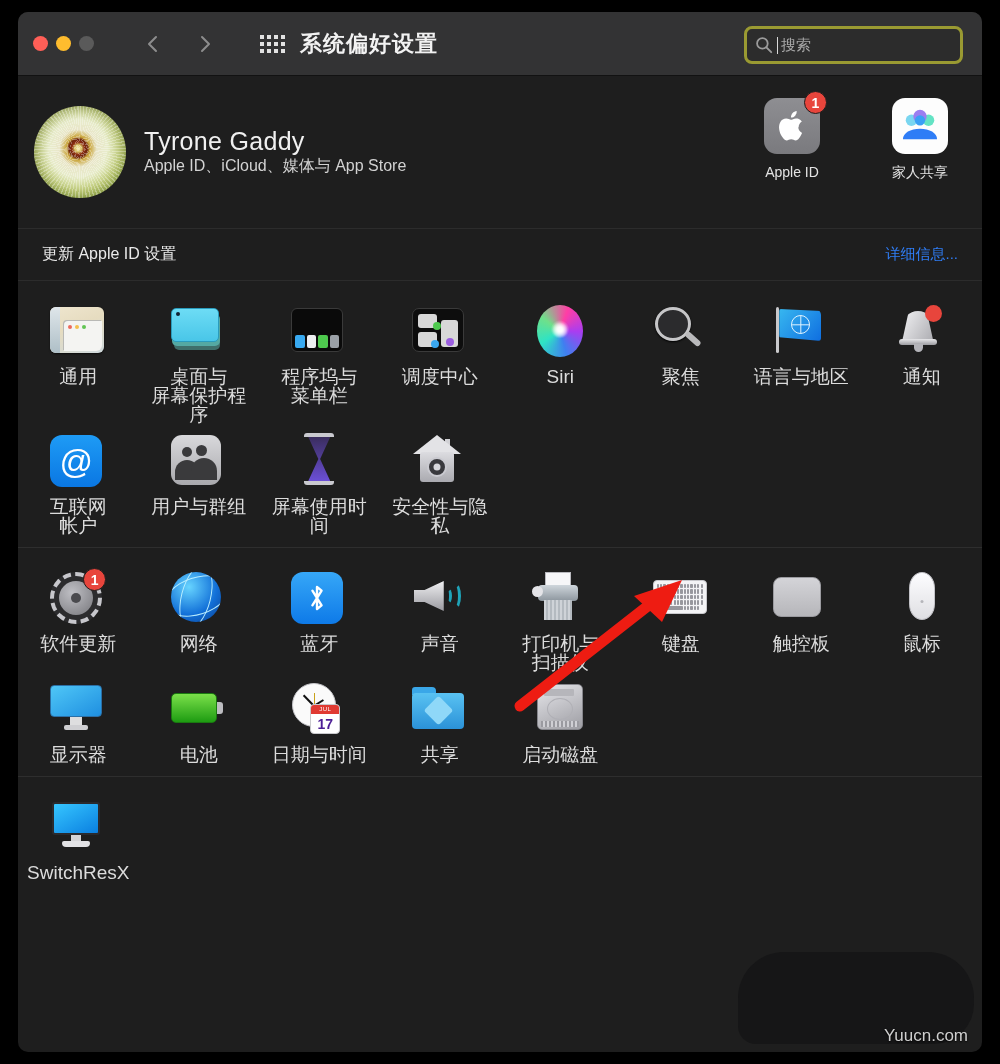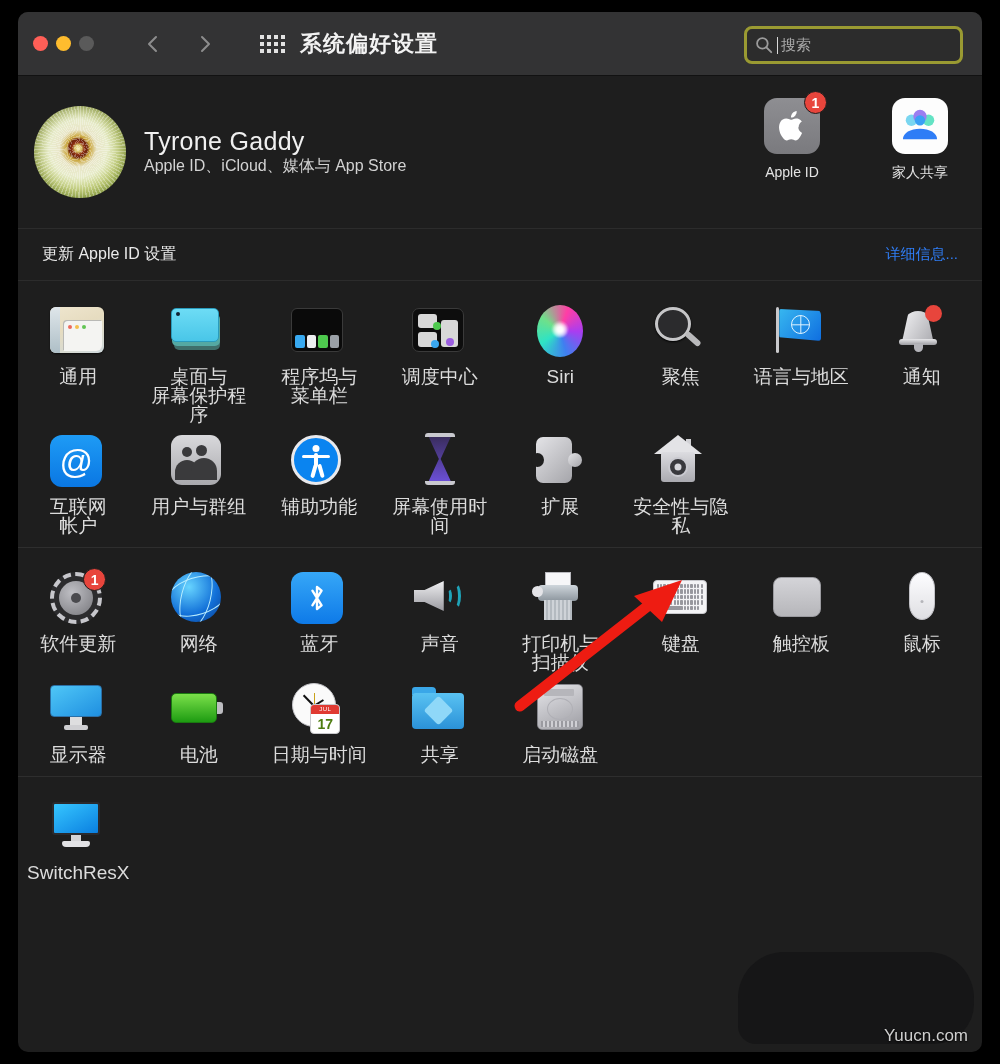--- a/index.html
+++ b/index.html
@@ -306,21 +306,21 @@
     background:#fafafa;border:1.5px solid #c6c6ca;}
   .i-clock .hh{position:absolute;left:22px;top:12px;width:2.4px;height:11px;background:#111;
     transform-origin:bottom center;transform:rotate(58deg);}
   .i-clock .mh{position:absolute;left:22px;top:8px;width:2px;height:15px;background:#111;
     transform-origin:bottom center;transform:rotate(-44deg);}
   .i-clock .sh{position:absolute;left:22.6px;top:10px;width:1px;height:26px;background:#c9a21a;
     transform-origin:top center;}
   .i-clock .cal{position:absolute;left:19px;top:21px;width:30px;height:30px;border-radius:4px;
     background:#fff;border:1px solid #c9c9cd;overflow:hidden;}
   .i-clock .cal .hd{height:9px;background:#e03a32;color:#fff;font-size:6px;text-align:center;line-height:9px;letter-spacing:.4px;}
-  .i-clock .cal .dy{color:#4d7c0f;font-size:14px;font-weight:bold;text-align:center;line-height:20px;}
+  .i-clock .cal .dy{color:#4c1d95;font-size:14px;font-weight:bold;text-align:center;line-height:20px;}
 
   .i-share{width:52px;height:42px;margin-top:7px;position:relative;}
   .i-share .tab{position:absolute;left:0;top:0;width:24px;height:8px;border-radius:3px 4px 0 0;background:#3aa7e8;}
   .i-share .bd{position:absolute;left:0;top:6px;width:52px;height:36px;border-radius:4px;
     background:linear-gradient(#59c2f2,#2b92d8);}
   .i-share .dm{position:absolute;left:16px;top:13px;width:21px;height:21px;
     background:#8fd8f8;transform:rotate(45deg);border-radius:3px;}
 
   .i-tm{width:50px;height:50px;margin-top:3px;border-radius:50%;
     background:radial-gradient(circle at 38% 32%,#1d6b60,#0c4038);position:relative;}
@@ -566,53 +566,31 @@
           <div class="i-users">
             <i style="left:11px;top:12px;width:10px;height:10px"></i>
             <i style="left:25px;top:10px;width:11px;height:11px"></i>
             <i style="left:4px;top:25px;width:24px;height:20px;border-radius:12px 12px 0 0"></i>
             <i style="left:20px;top:23px;width:26px;height:22px;border-radius:13px 13px 0 0"></i>
           </div>
         </div>
         <div class="cap">用户与群组</div>
       </div>
 
-      <div class="cell">
-        <div class="ic">
-          <div class="i-access">
-              <div class="h"></div>
-              <div class="b"></div>
-              <div class="a"></div>
-              <div class="l1"></div>
-              <div class="l2"></div>
-            </div>
-        </div>
-        <div class="cap">辅助功能</div>
-      </div>
 
       <div class="cell">
         <div class="ic">
           <div class="i-hour">
               <div class="fr"></div>
               <div class="g"></div>
             </div>
         </div>
         <div class="cap">屏幕使用时间</div>
       </div>
 
-      <div class="cell">
-        <div class="ic">
-          <div class="i-ext">
-              <div class="p"></div>
-              <div class="kn" style="left:36px;top:16px"></div>
-              <div class="hole"></div>
-            </div>
-        </div>
-        <div class="cap">扩展</div>
-      </div>
 
       <div class="cell">
         <div class="ic">
           <div class="i-sec">
               <div class="chim"></div>
               <div class="roof"></div>
               <div class="wall"></div>
               <div class="dial"></div>
             </div>
         </div>

